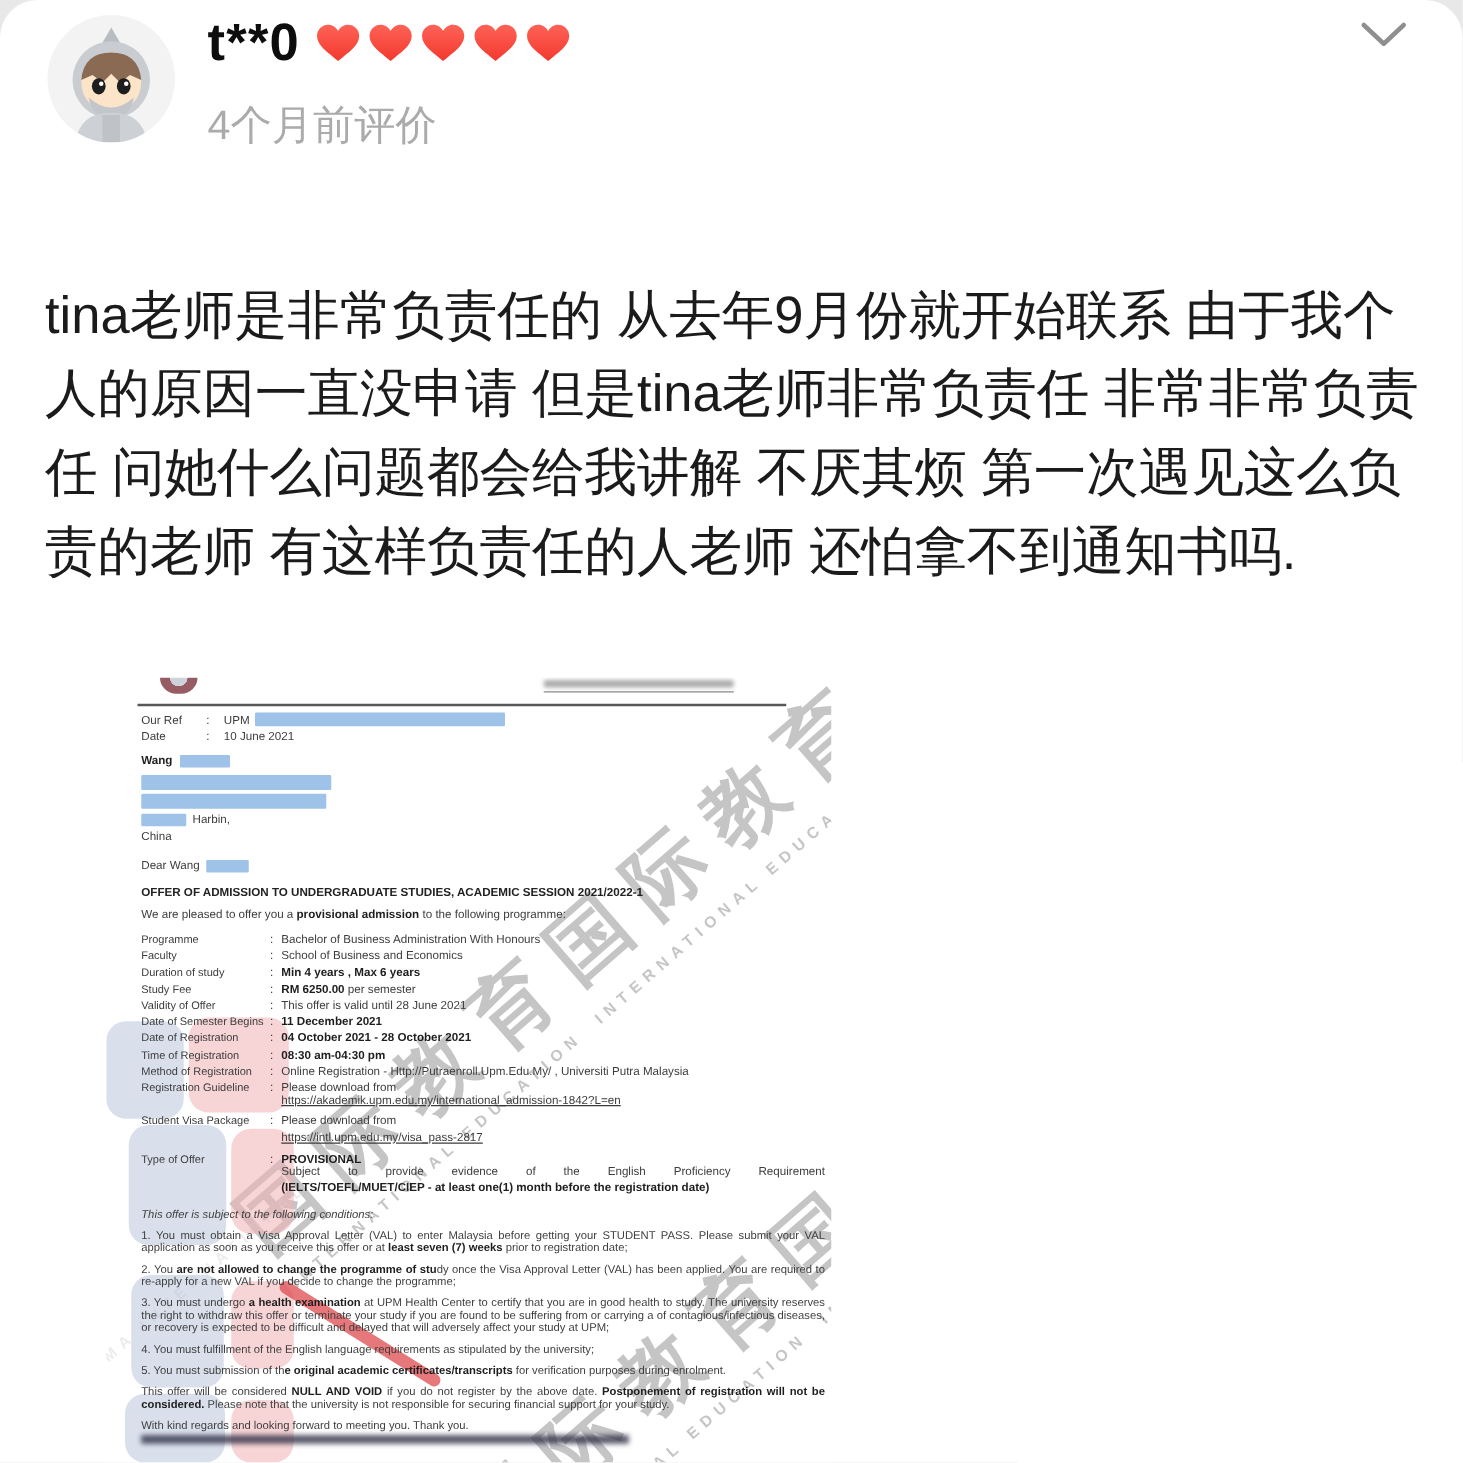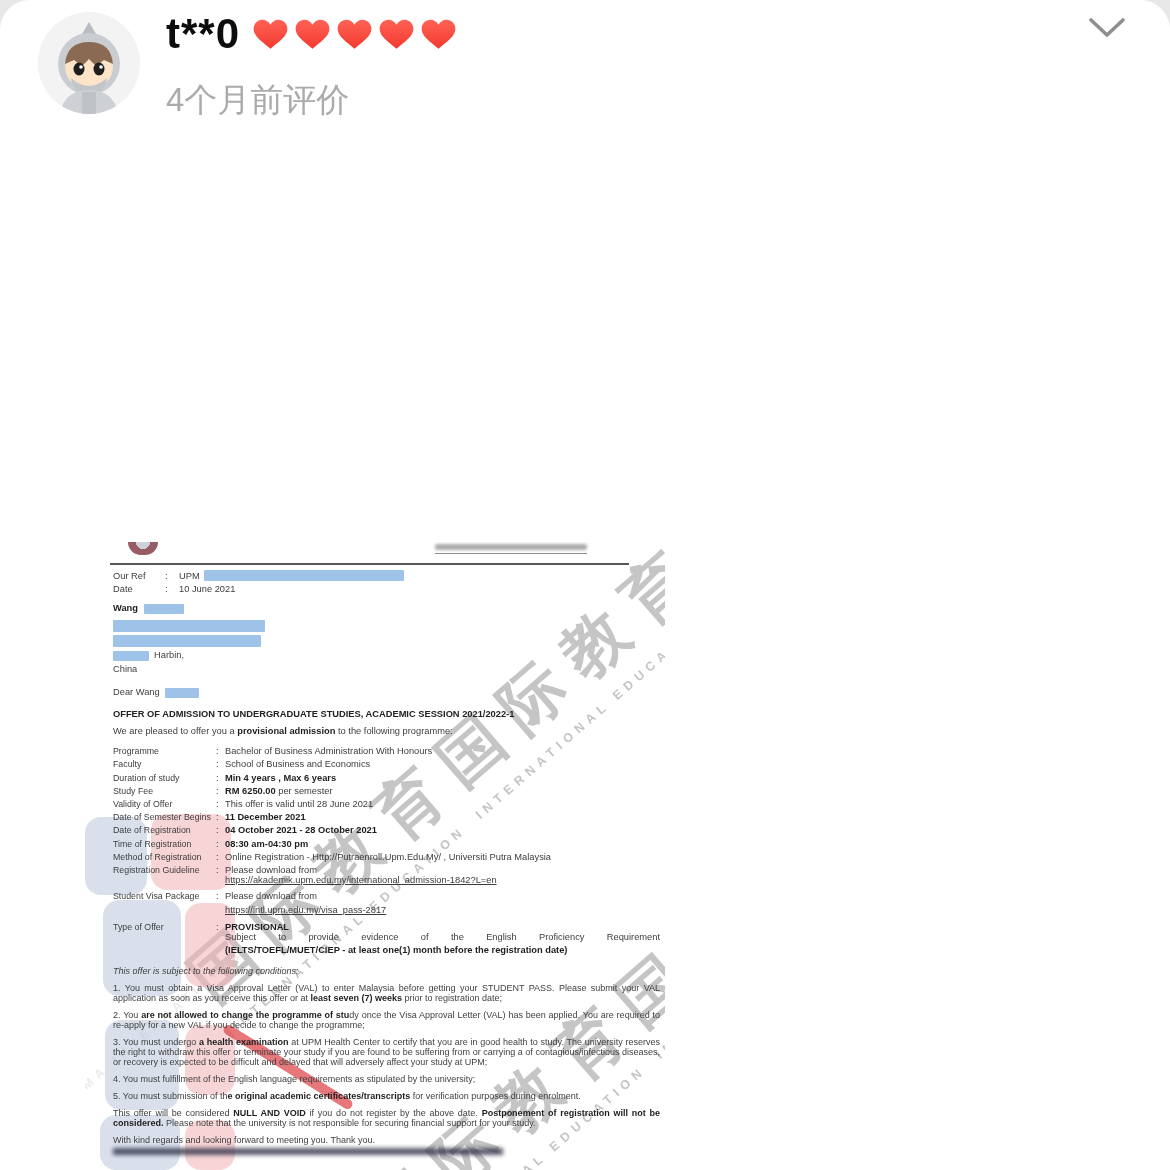--- a/index.html
+++ b/index.html
@@ -147,20 +147,21 @@
   </div>
   <div class="review-time">4个月前评价</div>
 
   <div class="collapse-btn">
     <svg width="38" height="24" viewBox="0 0 38 24">
       <polyline points="3,4 19,19 35,4" fill="none" stroke="#8f8f8f" stroke-width="3.6" stroke-linecap="round" stroke-linejoin="round"></polyline>
     </svg>
   </div>
 
 
+  <div class="review-text">tina老师是非常负责任的 从去年9月份就开始联系 由于我个人的原因一直没申请 但是tina老师非常负责任 非常非常负责任 问她什么问题都会给我讲解 不厌其烦 第一次遇见这么负责的老师 有这样负责任的人老师 还怕拿不到通知书吗.</div>
 
   <div id="doc">
 
     <div class="wm" style="left:120px;top:400px;">
       <div class="cjk"><span>国际教育</span><span>国际教育</span></div>
       <div class="lat"><span>INTERNATIONAL EDUCATION</span>&nbsp;&nbsp;<span>INTERNATIONAL EDUCATION</span></div>
     </div>
     <div class="wm" style="left:300px;top:640px;">
       <div class="cjk"><span>国际教育</span><span>国际教育</span></div>
       <div class="lat"><span>INTERNATIONAL EDUCATION</span>&nbsp;&nbsp;<span>INTERNATIONAL EDUCATION</span></div>

